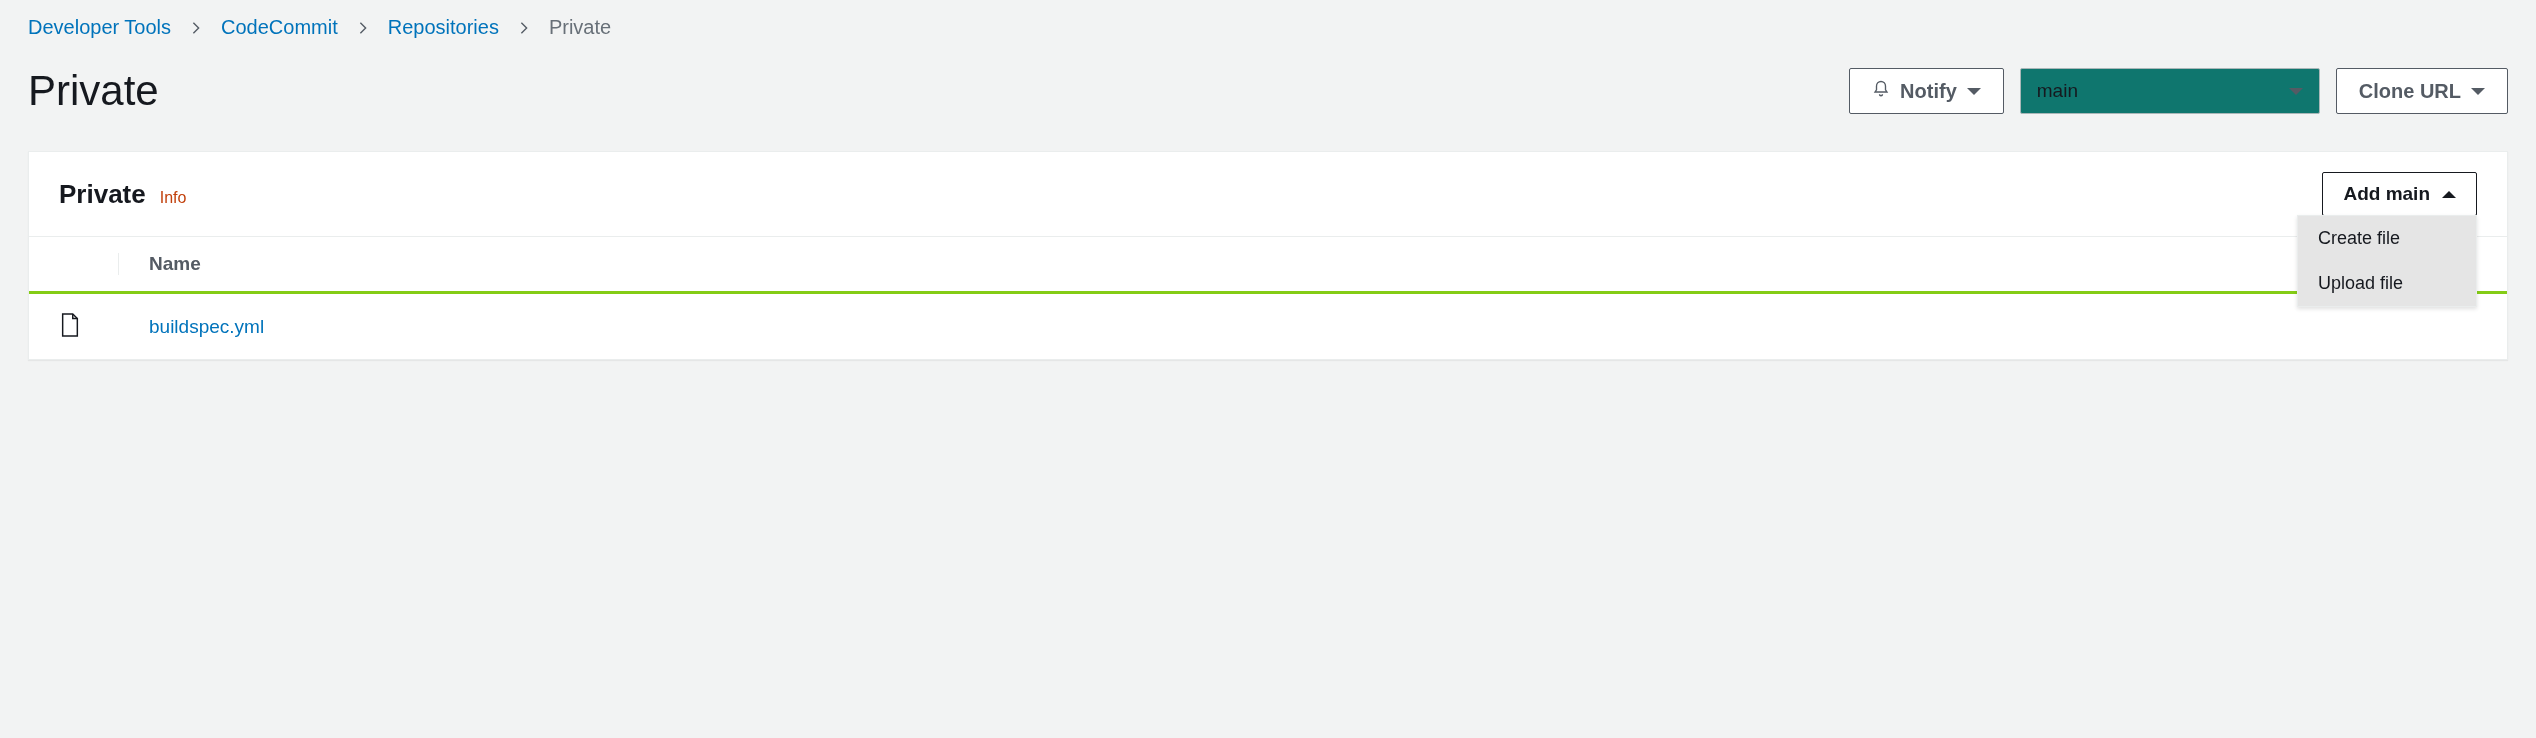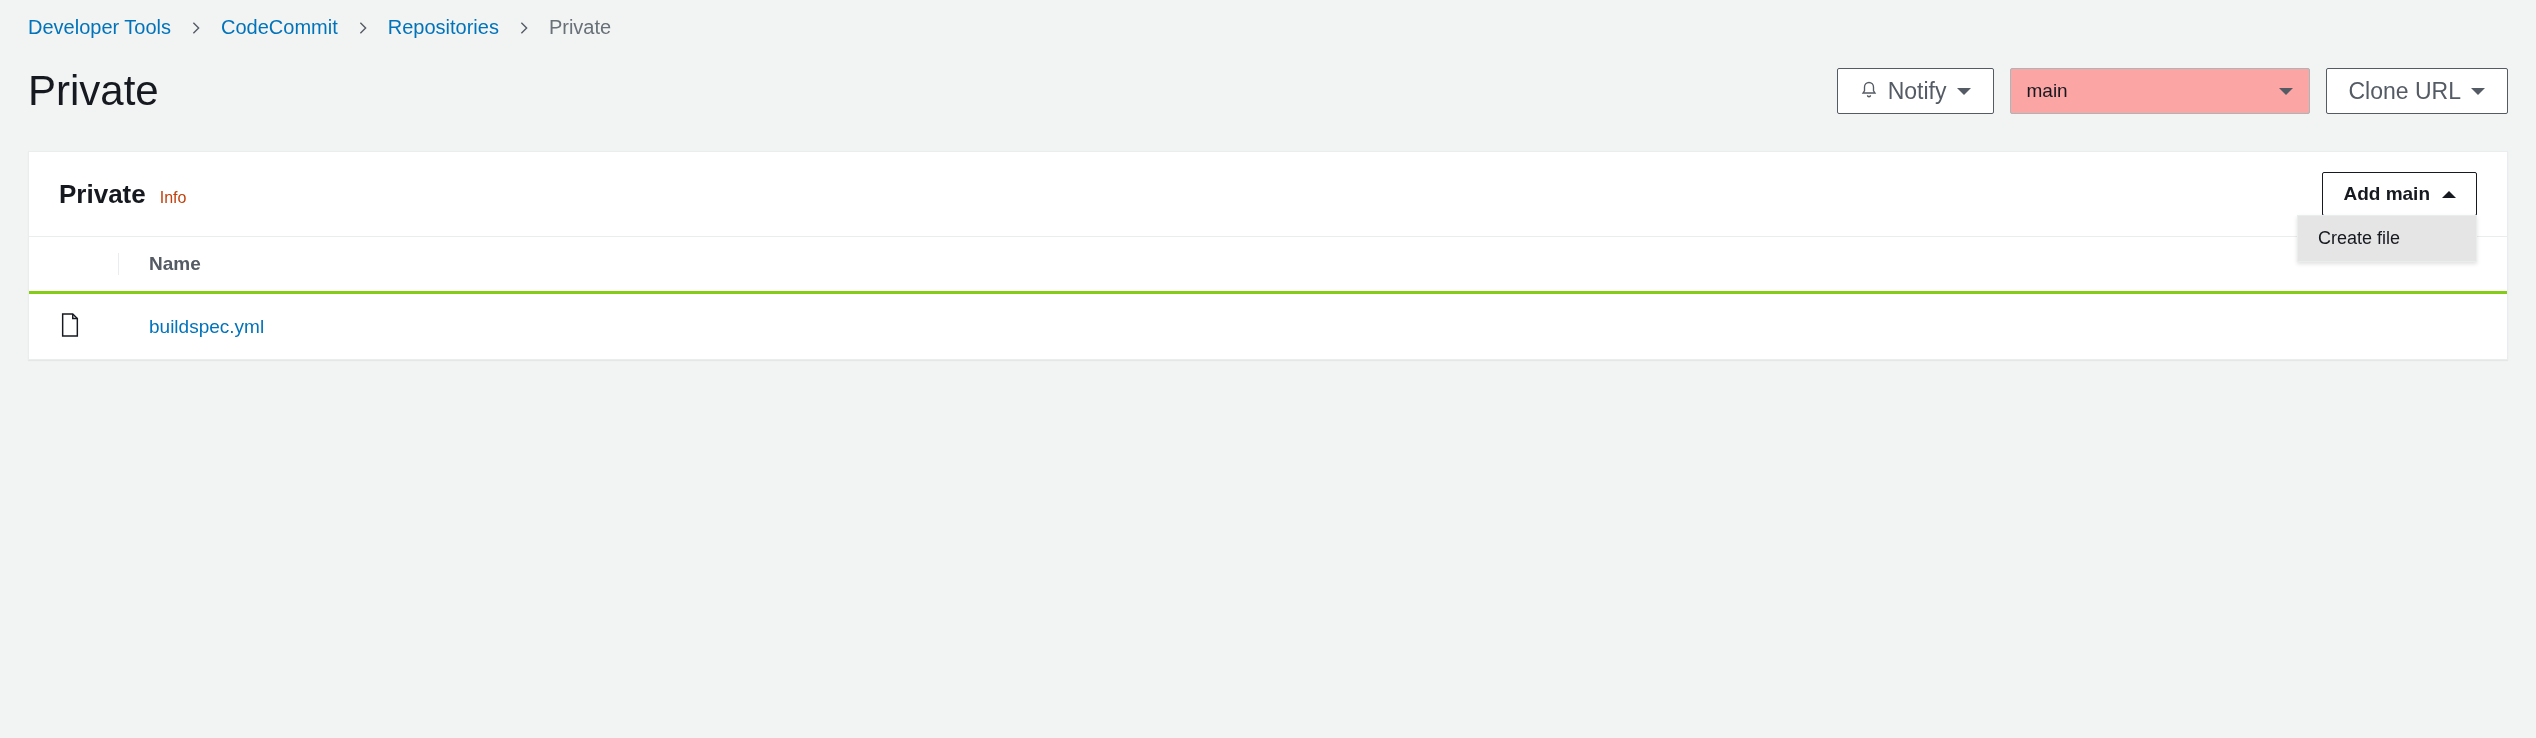--- a/index.html
+++ b/index.html
@@ -52,43 +52,43 @@
   .actions {
     display: flex;
     align-items: center;
     gap: 16px;
   }
   .btn {
     background: #fff;
     border: 1px solid #545b64;
     border-radius: 2px;
     padding: 8px 22px;
-    font-size: 23px;
-    font-weight: 400;
+    font-size: 20px;
+    font-weight: 700;
     color: #545b64;
     cursor: pointer;
     display: inline-flex;
     align-items: center;
     gap: 10px;
     min-height: 46px;
     white-space: nowrap;
   }
   .caret-down, .caret-up {
     width: 0; height: 0;
     border-left: 7px solid transparent;
     border-right: 7px solid transparent;
   }
   .caret-down { border-top: 7px solid #545b64; }
   .caret-up   { border-bottom: 7px solid #545b64; }
   .bell svg {
     width: 18px; height: 18px;
     stroke: #545b64; stroke-width: 1.8; fill: none;
   }
   .branch-select {
-    background: #fca5a5;
+    background: #0f766e;
     border: 1px solid #aab7b8;
     border-radius: 2px;
     min-height: 46px;
     width: 300px;
     display: inline-flex;
     align-items: center;
     justify-content: space-between;
     padding: 0 16px;
     font-size: 19px;
     color: #16191f;
@@ -258,20 +258,21 @@
         <span class="panel-title">Private</span>
         <a href="#" class="info-link">Info</a>
       </div>
       <div class="addfile-wrap">
         <button class="addfile-btn">
           <span>Add main</span>
           <span class="caret-up"></span>
         </button>
         <div class="dropdown">
           <div class="dropdown-item">Create file</div>
+          <div class="dropdown-item">Upload file</div>
         </div>
       </div>
     </div>
 
     <div class="table-header-row">
       <div class="col-icon"></div>
       <div class="col-name-header">Name</div>
     </div>
 
     <div class="table-row">

